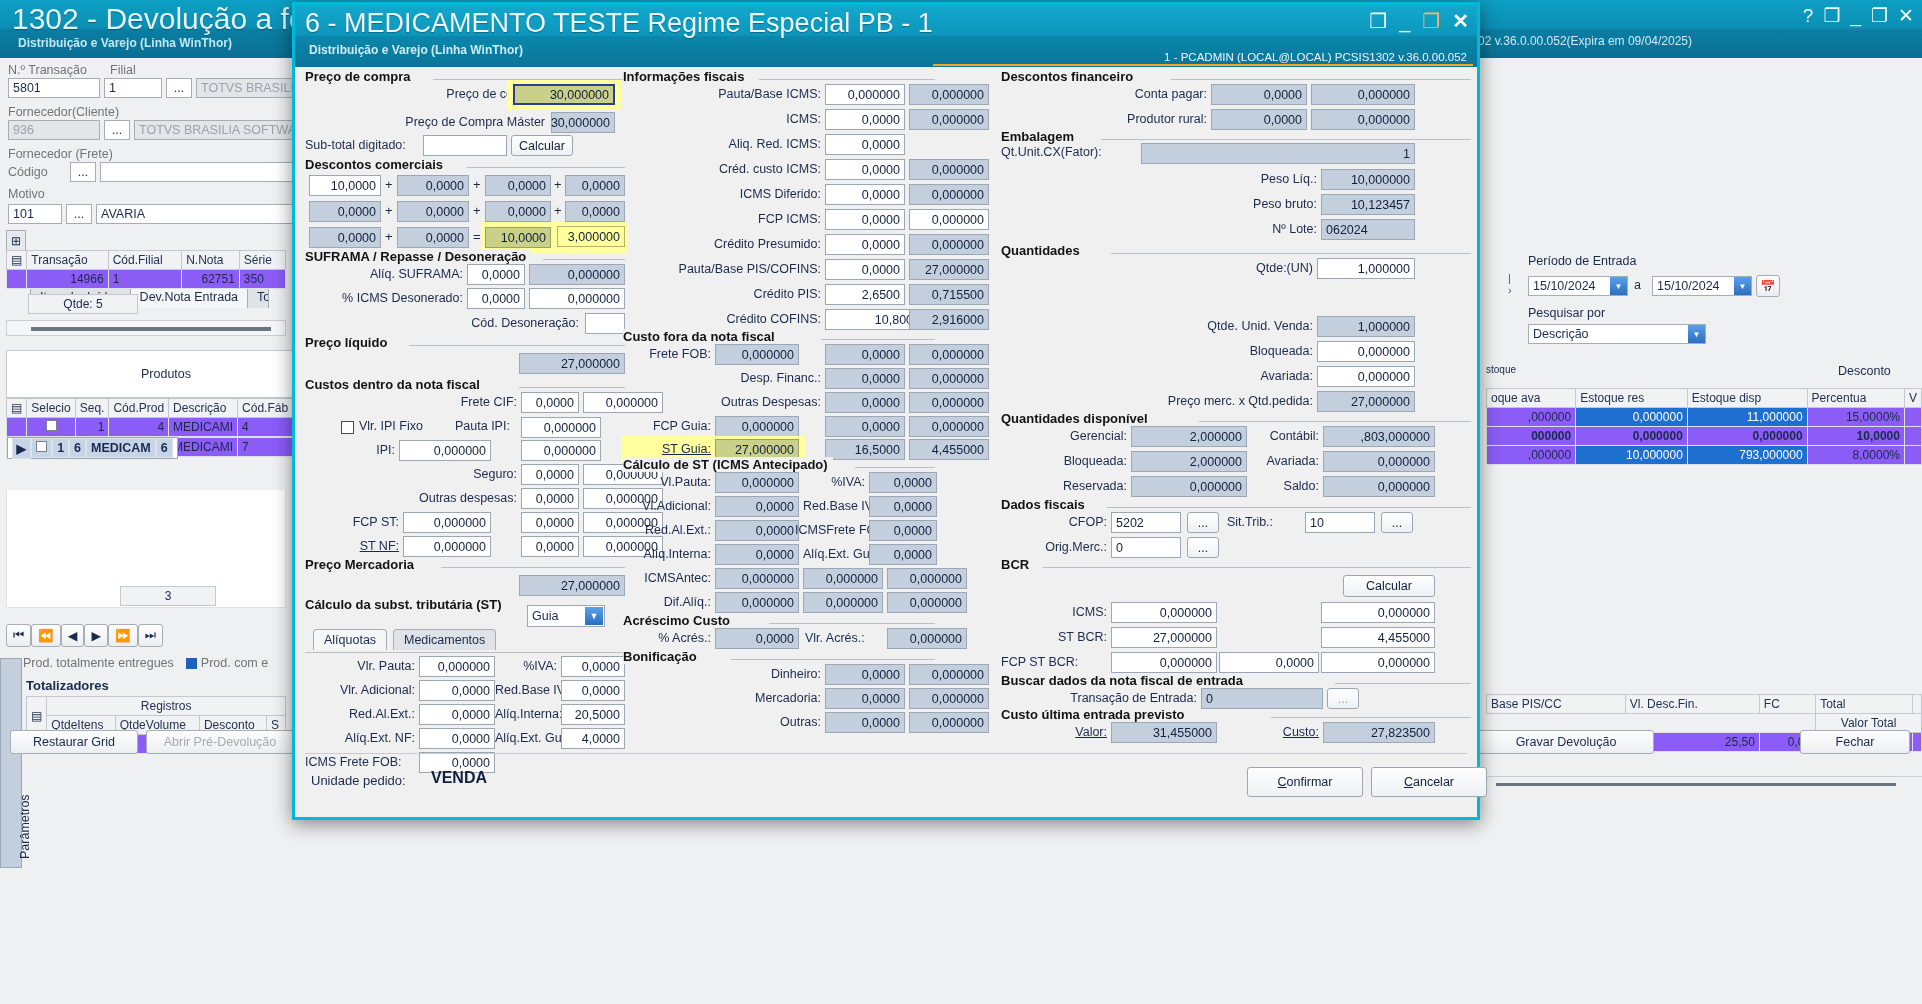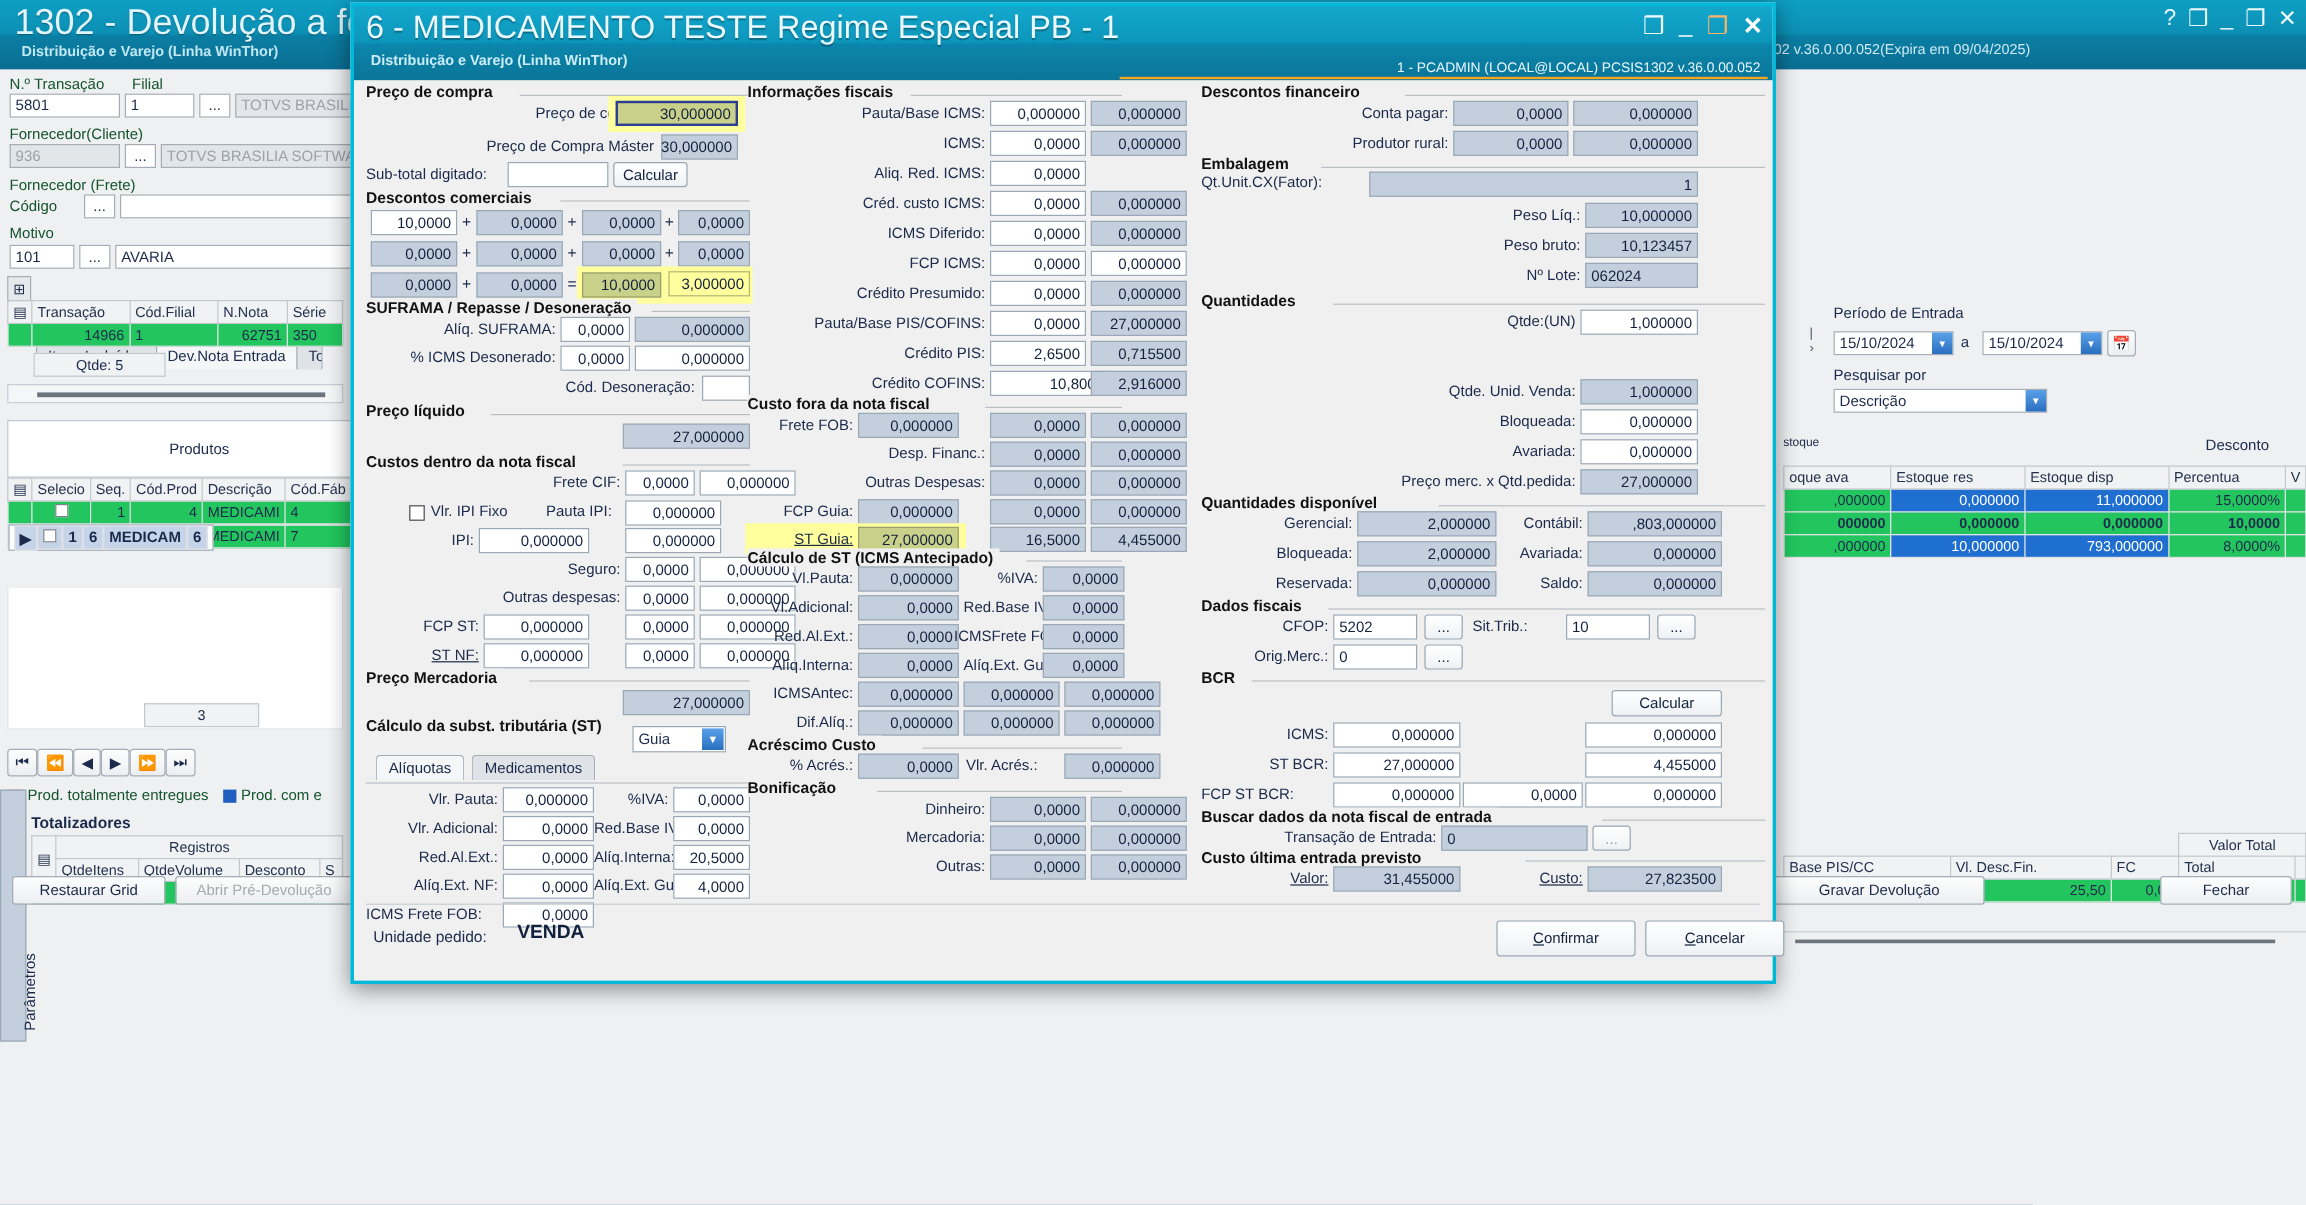--- a/index.html
+++ b/index.html
@@ -29,21 +29,21 @@
     position: absolute; left: 18px; top: 36px; font-size: 12px; color: #bfe7f4;
     font-weight: bold;
   }
   .bg-title .tr {
     position: absolute; right: 230px; top: 34px; font-size: 12px; color: #cdeaf6;
   }
   .winbtns { position: absolute; right: 8px; top: 4px; display: flex; gap: 10px; align-items: center; color: #eaf8ff; font-size: 19px; }
   .winbtns span { cursor: default; }
 
   .bgbody { position: absolute; left: 0; top: 58px; right: 0; bottom: 0; background: #eef0f2; }
-  .lbl { font-size: 12.5px; color: #14532d; }
+  .lbl { font-size: 12.5px; color: #737373; }
   .fld {
     background: #fff; border: 1px solid #a6adb4; height: 20px; font-size: 12.5px;
     padding: 1px 4px; display: flex; align-items: center;
   }
   .fld.r { }
   .fld.gray { background: #e3e6e9; color: #9aa2ab; }
 
   .row { position: absolute; }
 
   
@@ -63,21 +63,21 @@
     padding: 3px 9px 4px; font-size: 12.5px; margin-right: -1px;
     border-radius: 4px 4px 0 0;
   }
   .tab.active { background: #f4f6f8; }
 
   table.grid { border-collapse: collapse; font-size: 12px; }
   table.grid th {
     background: #f0f2f4; border: 1px solid #c3c8cd; font-weight: normal;
     padding: 2px 4px; text-align: left; color: #24324d;
   }
-  table.grid td { border: 1px solid #dfe2e5; padding: 2px 4px; background: #22c55e; }
+  table.grid td { border: 1px solid #dfe2e5; padding: 2px 4px; background: #8b5cf6; }
   table.grid tr.sel td { background: #c5d4e8; font-weight: bold; }
   .blue-cell { background: #1f6fd0 !important; color: #fff; }
 
   .btn {
     background: linear-gradient(180deg,#fdfdfd,#eceff2);
     border: 1px solid #a6adb4; border-radius: 3px; font-size: 12.5px;
     padding: 4px 10px; text-align: center; color: #1b2a4a;
   }
   .btn.dis { color: #a5aab0; }
 
@@ -396,29 +396,29 @@
           <td class="blue-cell" style="text-align:right;">793,000000</td>
           <td style="text-align:right;">8,0000%</td>
           <td></td>
         </tr>
       </tbody>
         </table>
 
       <table class="grid" style="position:absolute;left:1486px;top:636px;width:436px;">
         <tbody>
             <tr>
-          <th colspan="3" style="border:none;background:#eef0f2;"></th>
-          <th colspan="2" style="text-align:center;">Valor Total</th>
-        </tr>
-        <tr>
           <th>Base PIS/CC</th>
           <th>Vl. Desc.Fin.</th>
           <th>FC</th>
           <th>Total</th>
           <th style="width:6px;"></th>
+        </tr>
+        <tr>
+          <th colspan="3" style="border:none;background:#eef0f2;"></th>
+          <th colspan="2" style="text-align:center;">Valor Total</th>
         </tr>
         <tr>
           <td style="text-align:right;">2,75</td>
           <td style="text-align:right;">25,50</td>
           <td style="text-align:right;">0,00</td>
           <td style="text-align:right;">25,50</td>
           <td></td>
         </tr>
       </tbody>
         </table>

